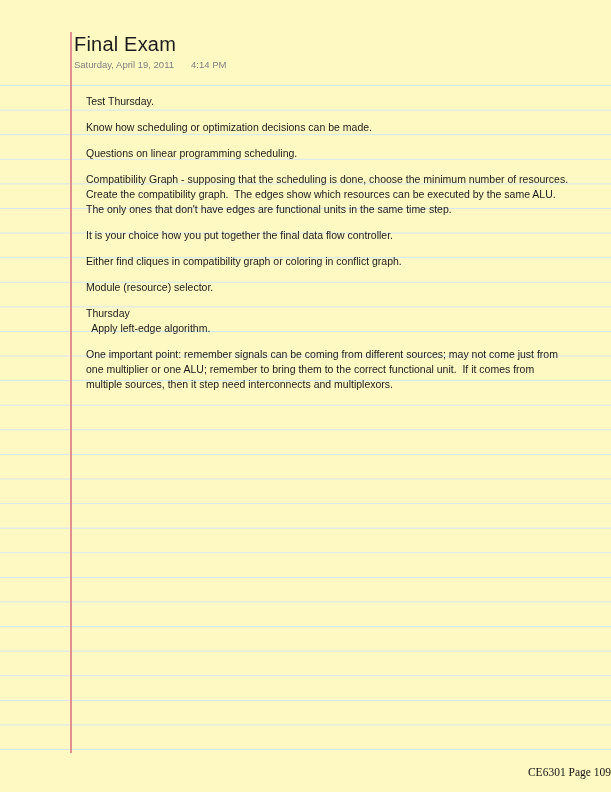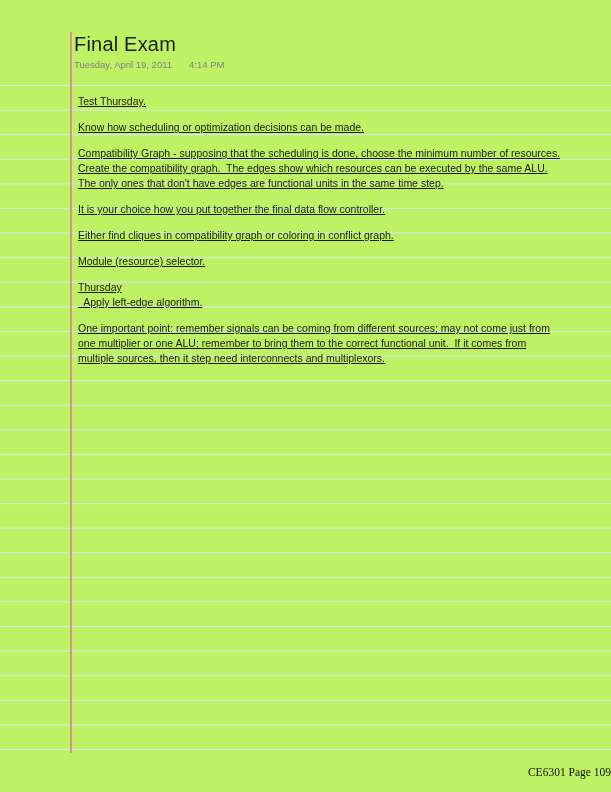--- a/index.html
+++ b/index.html
@@ -4,21 +4,21 @@
 <style>
   html, body {
     margin: 0;
     padding: 0;
     background: #ffffff;
   }
   .page {
     position: relative;
     width: 611px;
     height: 792px;
-    background: #bef264;
+    background: #fef9c3;
     overflow: hidden;
     font-family: "Liberation Sans", sans-serif;
   }
   
   .rules {
     position: absolute;
     left: 0;
     top: 85px;
     width: 611px;
     height: 666px;
@@ -63,22 +63,21 @@
   .note-body {
     position: absolute;
     left: 74px;
     top: 94px;
     width: 535px;
     z-index: 3;
     color: var(--body-color, #1a1a1a);
     font-size: 10.5px;
   }
   .para {
-    margin: 0 0 11px 4px;
-    text-decoration: underline;
+    margin: 0 0 11px 12px;
   }
   .line {
     height: 15px;
     line-height: 15px;
     white-space: pre;
   }
   .footer {
     position: absolute;
     left: 0;
     top: 765px;
@@ -94,29 +93,32 @@
 </head>
 <body>
 
 <div class="page" style="--rule-color: #d7e5f2; --margin-color: #e09090; --date-color: #7f7f7f; --body-color: #1a1a1a;">
 
   <div class="rules"></div>
   <div class="margin-line"></div>
 
   <div class="header">
     <h1 class="title">Final Exam</h1>
-    <div class="meta"><span class="date">Tuesday, April 19, 2011</span><span class="time">4:14 PM</span></div>
+    <div class="meta"><span class="date">Saturday, April 19, 2011</span><span class="time">4:14 PM</span></div>
   </div>
 
   <div class="note-body">
       <div class="para">
         <div class="line">Test Thursday.</div>
       </div>
       <div class="para">
         <div class="line">Know how scheduling or optimization decisions can be made.</div>
+      </div>
+      <div class="para">
+        <div class="line">Questions on linear programming scheduling.</div>
       </div>
       <div class="para">
         <div class="line">Compatibility Graph - supposing that the scheduling is done, choose the minimum number of resources.</div>
         <div class="line">Create the compatibility graph.  The edges show which resources can be executed by the same ALU.</div>
         <div class="line">The only ones that don't have edges are functional units in the same time step.</div>
       </div>
       <div class="para">
         <div class="line">It is your choice how you put together the final data flow controller.</div>
       </div>
       <div class="para">

